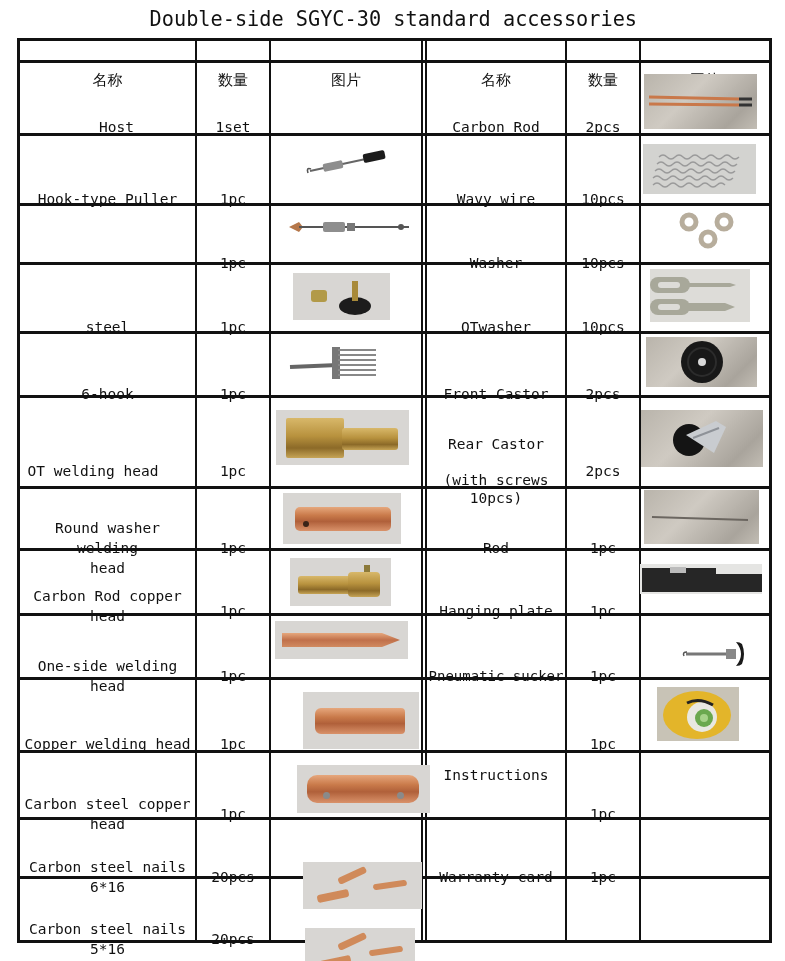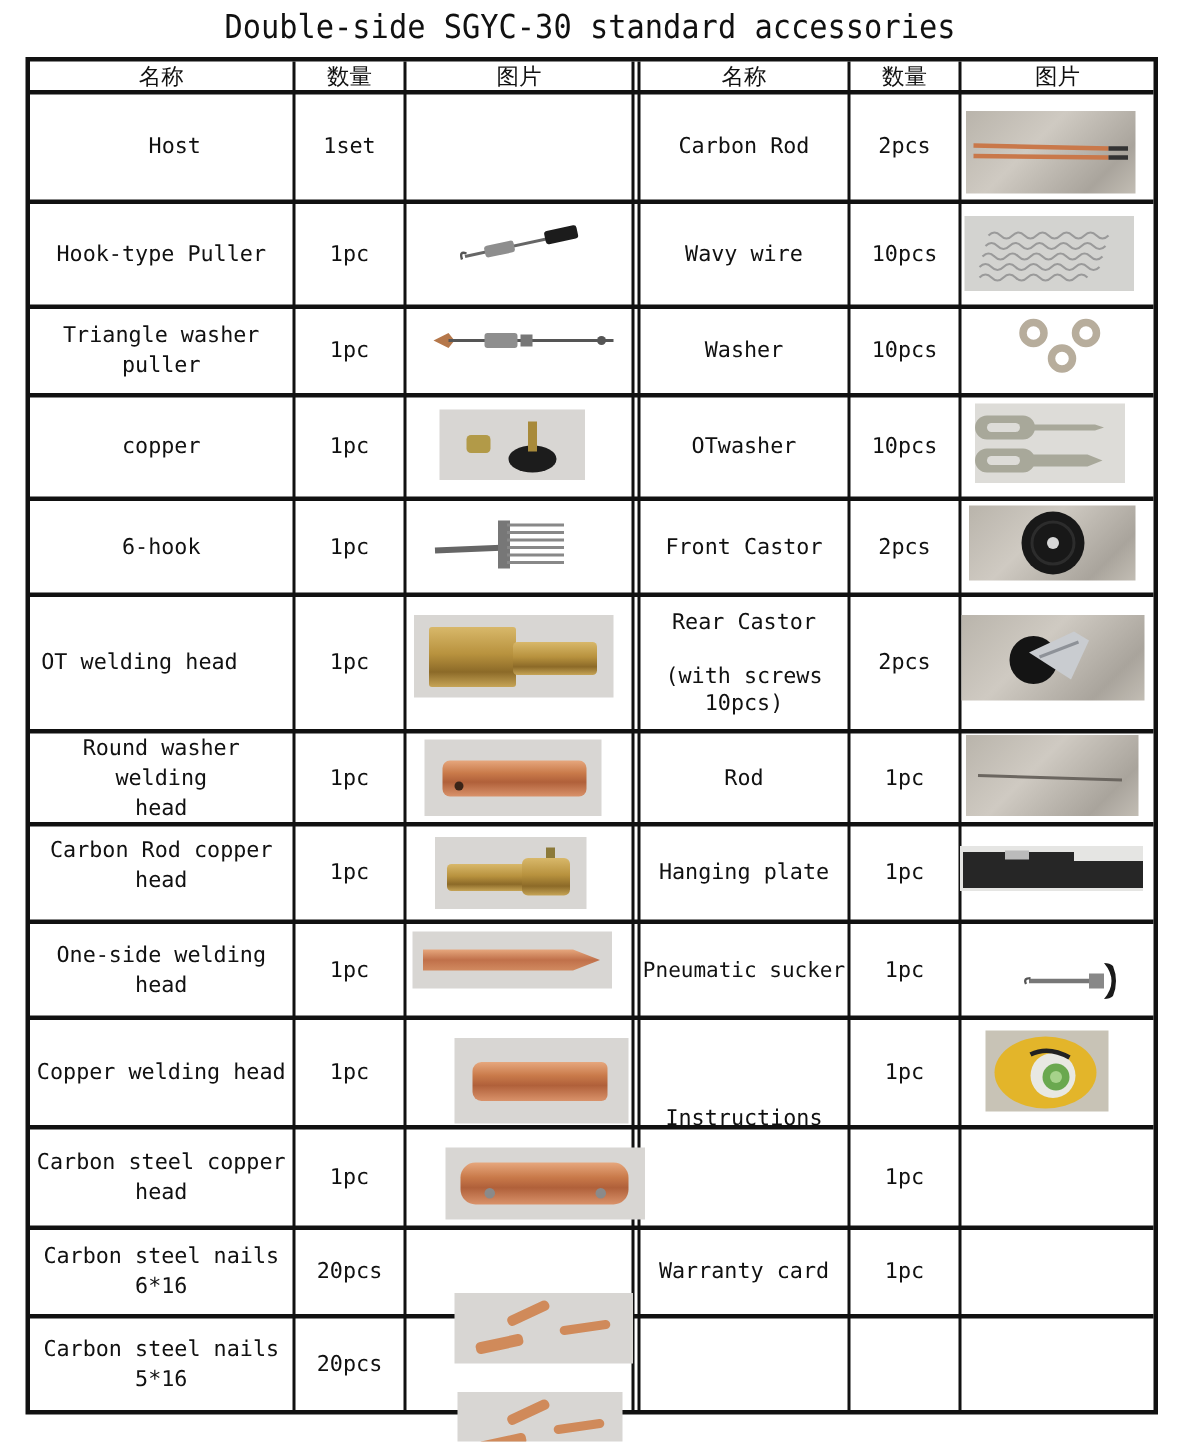--- a/index.html
+++ b/index.html
@@ -7,21 +7,21 @@
          font-family: "DejaVu Sans Mono", "Liberation Mono", monospace; color: #111; }
   .title { position: absolute; left: 0; top: 6px; width: 855px; text-align: center;
            font-family: "DejaVu Sans Mono", monospace; font-size: 22px; letter-spacing: 0px;
            transform: scaleX(0.92); transform-origin: left top; }
   .grid { position: absolute; left: 17px; top: 38px; width: 755px; height: 905px;
           border: 3px solid #111; box-sizing: border-box; }
   .vline { position: absolute; top: 0; bottom: 0; width: 2px; background: #111; }
   .hline { position: absolute; left: 0; right: 0; height: 3px; background: #111; }
   .cell { position: absolute; display: flex; align-items: center; justify-content: center;
           text-align: center; font-size: 14.5px; line-height: 20px; box-sizing: border-box; padding: 0 2px;
-          white-space: pre-line; }
+          white-space: pre-line; margin-top: 29px; }
   .hdr { font-family: "DejaVu Sans", sans-serif; font-size: 15px; }
   .pic { position: absolute; box-sizing: border-box; overflow: hidden; }
   .photo-bg { background: #d8d6d3; }
   .floor-bg { background: linear-gradient(135deg, #b9b4ab, #cfcac2 40%, #a9a49c 80%, #c2bdb4); }
   .copper { background: linear-gradient(180deg, #e6a77d 0%, #c97a4a 35%, #b0603a 60%, #d9926a 100%); }
   .brass { background: linear-gradient(180deg, #d8b86a 0%, #b8923e 45%, #8c6a28 75%, #c6a456 100%); }
 </style>
 </head>
 <body>
 
@@ -56,25 +56,23 @@
   <div class="cell hdr" style="left:407px;top:0;width:138px;height:19px">名称</div>
   <div class="cell hdr" style="left:547px;top:0;width:72px;height:19px">数量</div>
   <div class="cell hdr" style="left:621px;top:0;width:128px;height:19px">图片</div>
 
   <div class="cell" style="left:0;top:22px;width:193px;height:70px">Host</div>
   <div class="cell" style="left:177px;top:22px;width:72px;height:70px">1set</div>
 
   <div class="cell" style="left:0;top:95px;width:175px;height:67px">Hook-type Puller</div>
   <div class="cell" style="left:177px;top:95px;width:72px;height:67px">1pc</div>
 
-  <div class="cell" style="left:0;top:165px;width:175px;height:56px">Triangle washer
-puller</div>
   <div class="cell" style="left:177px;top:165px;width:72px;height:56px">1pc</div>
 
-  <div class="cell" style="left:0;top:224px;width:175px;height:66px">copper</div>
+  <div class="cell" style="left:0;top:224px;width:175px;height:66px">steel</div>
   <div class="cell" style="left:177px;top:224px;width:72px;height:66px">1pc</div>
 
   <div class="cell" style="left:0;top:293px;width:175px;height:61px">6-hook</div>
   <div class="cell" style="left:177px;top:293px;width:72px;height:61px">1pc</div>
 
   <div class="cell" style="left:0;top:357px;width:146px;height:88px">OT welding head</div>
   <div class="cell" style="left:177px;top:357px;width:72px;height:88px">1pc</div>
 
   <div class="cell" style="left:0;top:448px;width:175px;height:59px">Round washer welding
 head</div>

